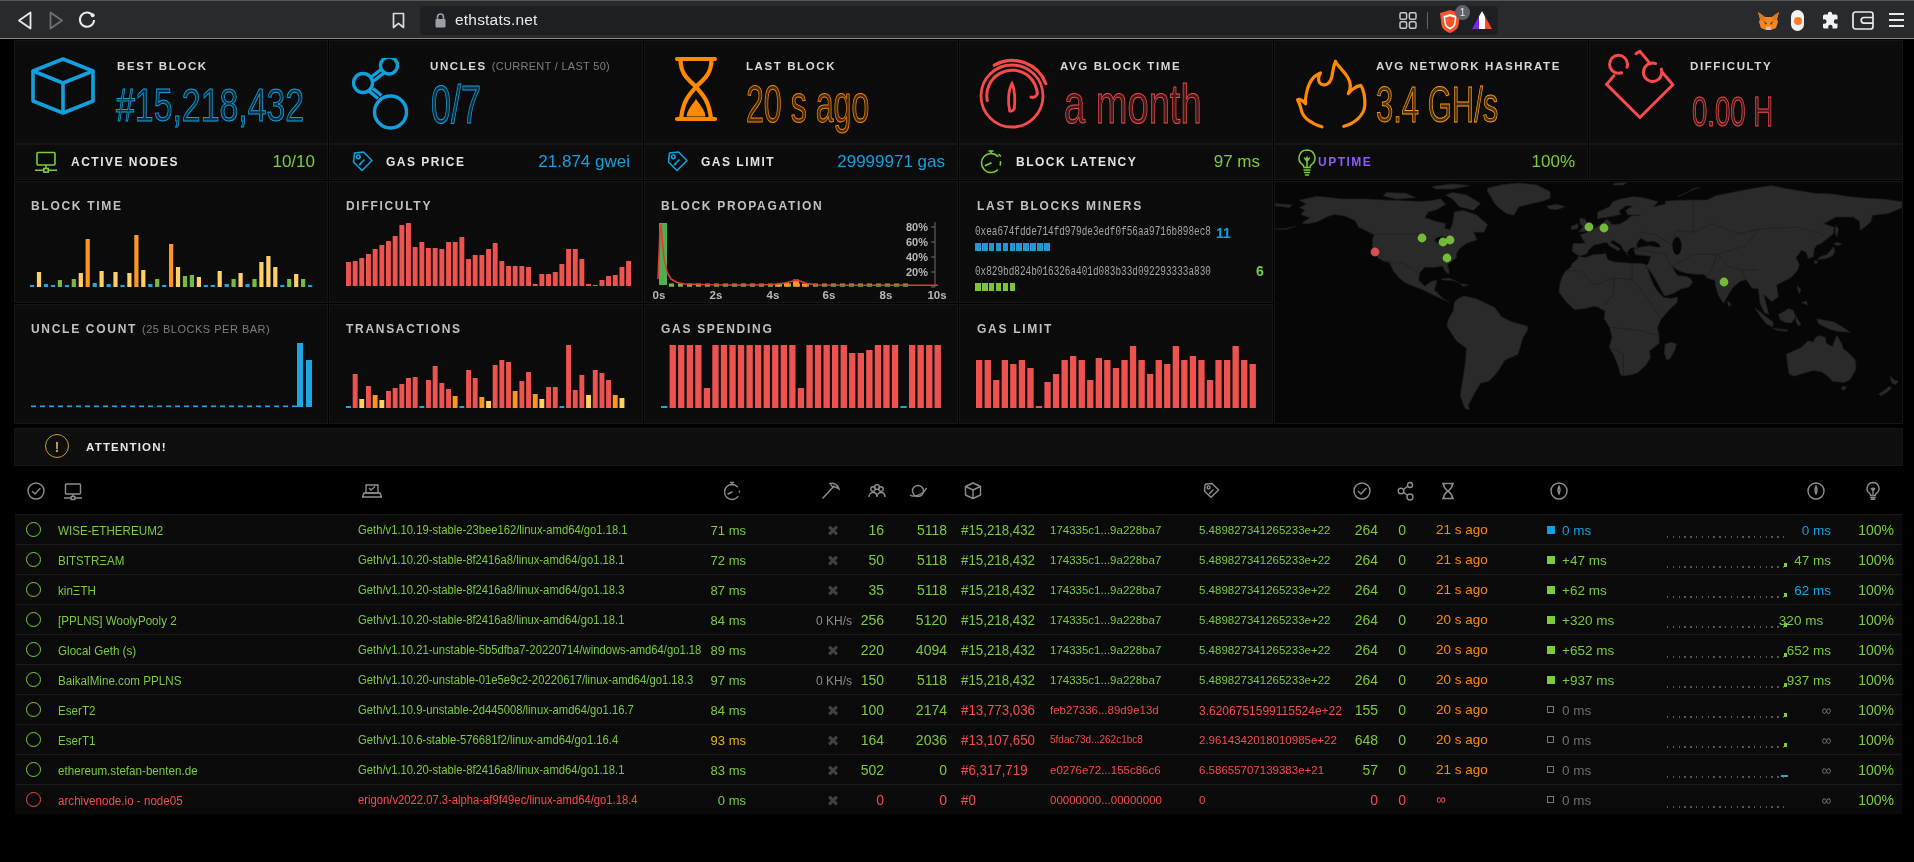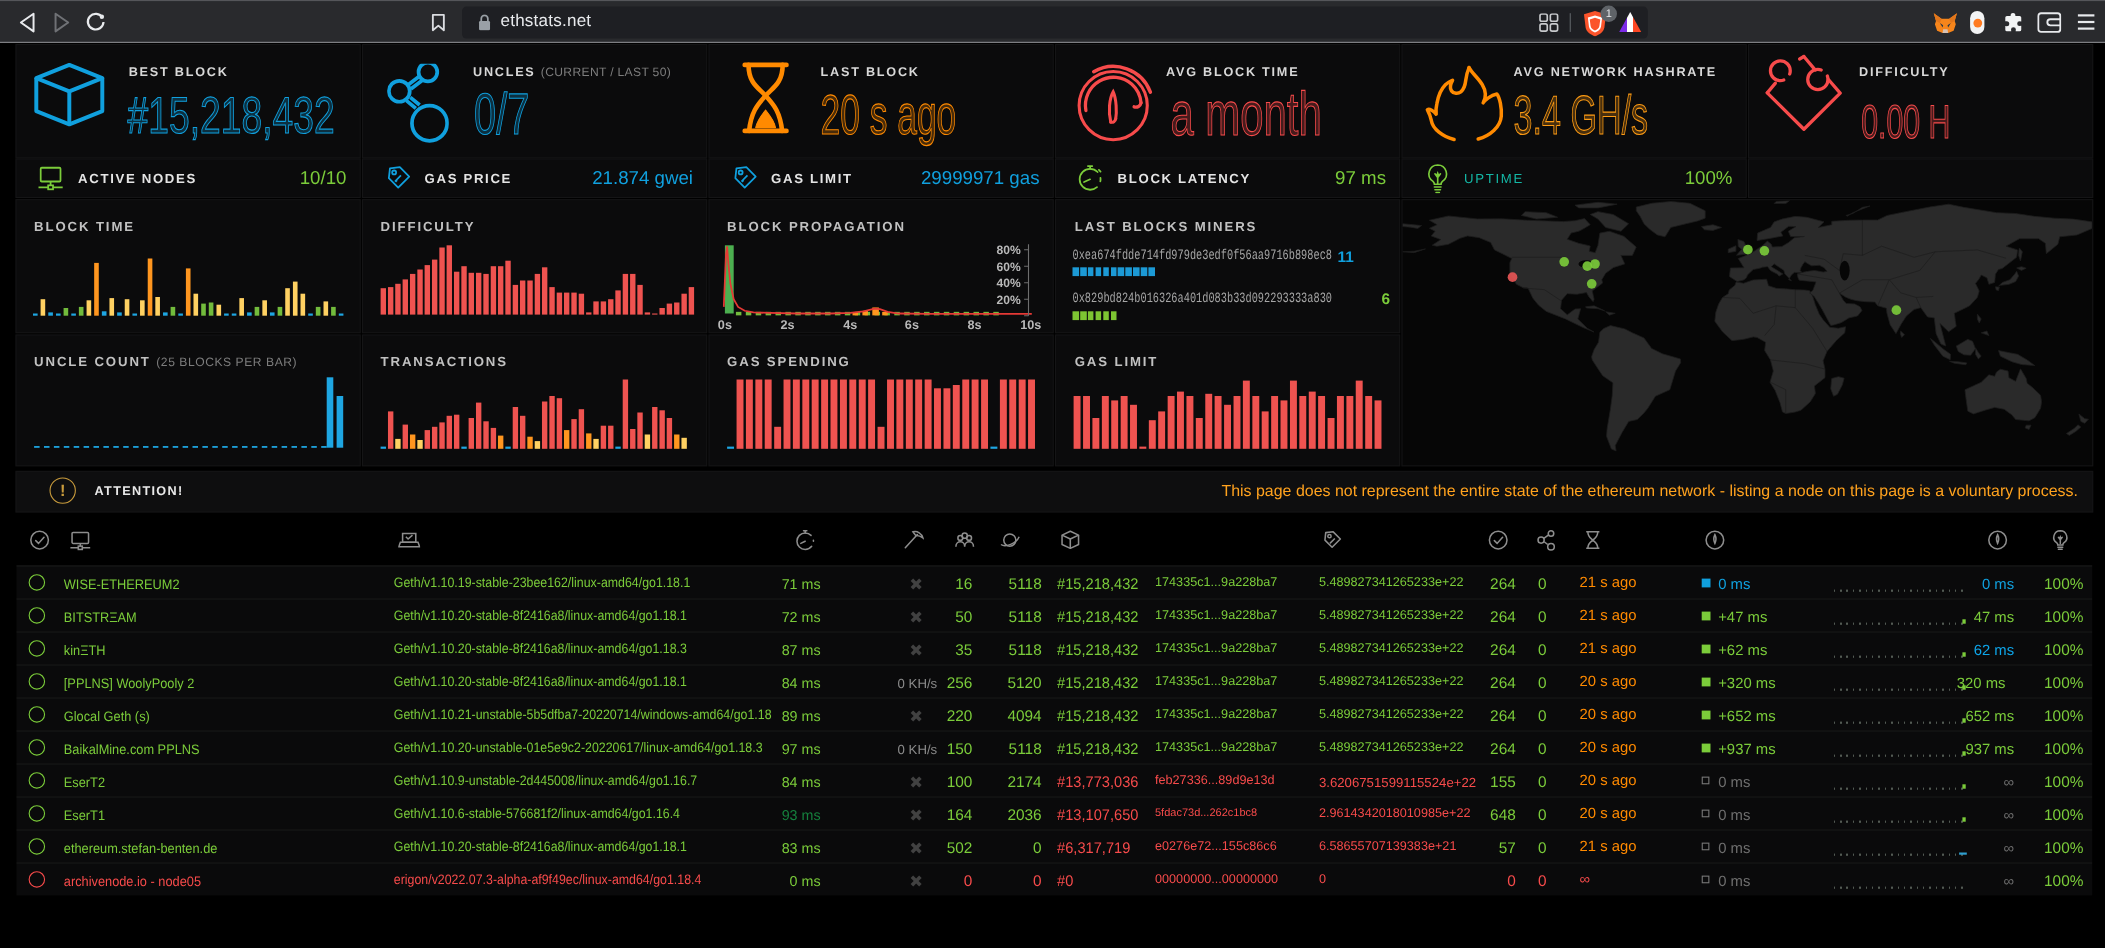--- a/index.html
+++ b/index.html
@@ -206,21 +206,21 @@
     <div class="abs" style="right:12px;top:7px;font-size:17px;color:#7bcc3a">97 ms</div>
   </div>
 <div class="panel" style="left:1275px;top:145px;width:312px;height:34px">
     <svg class="abs" style="left:20px;top:3px" width="24" height="28" viewBox="0 0 24 28">
 <g fill="none" stroke="#7bcc3a" stroke-width="1.5" stroke-linecap="round">
 <path d="M12 2 a8 8 0 0 1 4.5 14.6 c-1 0.8 -1.5 1.6 -1.5 2.9 h-6 c0 -1.3 -0.5 -2.1 -1.5 -2.9 A8 8 0 0 1 12 2 Z"></path>
 <path d="M9 22 h6 M9.5 24.5 h5 M10.5 27 h3"></path>
 <path d="M9.5 10 l1.5 2 1 -2.5 1 2.5 1.5 -2 M12 12.5 V 19"></path>
       </g>
     </svg>
-    <div class="abs" style="left:56px;top:10px;font-weight:normal;font-size:12px;letter-spacing:1.5px;color:#14b8a6">UPTIME</div>
+    <div class="abs" style="left:43px;top:10px;font-weight:bold;font-size:12px;letter-spacing:1.5px;color:#8b5cf6">UPTIME</div>
     <div class="abs" style="right:12px;top:7px;font-size:17px;color:#7bcc3a">100%</div>
   </div>
 <div class="panel" style="left:1590px;top:145px;width:312px;height:34px"></div>
 <div class="panel" style="left:15px;top:182px;width:312px;height:120px">
     <div class="ctitle" style="left:16px;top:17px">BLOCK TIME</div>
     <svg width="312" height="120">
       <rect x="15.0" y="103.0" width="4.2" height="2" fill="#1ea6e2"></rect>
       <rect x="21.9" y="90.0" width="4.2" height="15" fill="#ffd162"></rect>
       <rect x="28.9" y="102.0" width="4.2" height="3" fill="#1ea6e2"></rect>
       <rect x="35.9" y="103.0" width="4.2" height="2" fill="#1ea6e2"></rect>
@@ -615,21 +615,20 @@
       <circle cx="172" cy="76" r="4.4" fill="#7bcc3a" opacity="0.9"></circle>
       <circle cx="314" cy="45" r="4.4" fill="#7bcc3a" opacity="0.9"></circle>
       <circle cx="329" cy="46" r="4.4" fill="#7bcc3a" opacity="0.9"></circle>
       <circle cx="449" cy="100" r="4.4" fill="#7bcc3a" opacity="0.9"></circle>
       <circle cx="100" cy="70" r="4.4" fill="#e05353" opacity="0.95"></circle>
     </svg>
   </div>
 <div class="panel" style="left:15px;top:429px;width:1887px;height:36px;background:#0e0e0f">
  <div class="abs" style="left:30px;top:5px;width:24px;height:24px;border:1.8px solid #c89b3c;border-radius:50%;color:#c89b3c;font-weight:bold;text-align:center;font-size:15px;line-height:24px">!</div>
  <div class="abs" style="left:71px;top:12px;font-weight:bold;font-size:11.5px;letter-spacing:1.2px;color:#e8e8e8">ATTENTION!</div>
- <div class="abs" style="right:13px;top:10px;font-size:14.5px;color:#ffa21e">This page does not represent the entire state of the ethereum network - listing a node on this page is a voluntary process.</div>
 </div>
 <svg class="abs" style="left:26px;top:481px" width="20" height="20" viewBox="0 0 20 20">
     <circle cx="10" cy="10" r="8" fill="none" stroke="#8d8d8d" stroke-width="1.4"></circle>
     <path d="M6.5 10.5 l2.5 2.5 l5 -5.5" fill="none" stroke="#8d8d8d" stroke-width="1.4" stroke-linecap="round"></path>
   </svg>
 <svg class="abs" style="left:63px;top:481px" width="20" height="20" viewBox="0 0 20 20">
     <g fill="none" stroke="#8d8d8d" stroke-width="1.4">
       <rect x="2.5" y="3" width="15" height="10" rx="1"></rect>
       <path d="M10 13 v2.5"></path>
       <rect x="8.2" y="15.5" width="3.6" height="3"></rect>
@@ -863,21 +862,21 @@
     <div class="c" style="left:1547px;top:7.5px;font-size:13.5px;color:#6e6e6e">0 ms</div>
     <div class="c" style="left:1652px;top:21px;width:120px;height:1.5px;background:repeating-linear-gradient(90deg,rgba(155,170,155,0.5) 0,rgba(155,170,155,0.5) 1.3px,transparent 1.3px,transparent 5.8px)"></div>
     <div class="c" style="left:1769px;top:18px;width:3px;height:4px;background:#7bcc3a"></div>
     <div class="c" style="left:1756px;top:7.5px;width:60px;text-align:right;font-size:13.5px;color:#6e6e6e">∞</div>
     <div class="c" style="left:1829px;top:7px;width:50px;text-align:right;font-size:14px;color:#7bcc3a">100%</div>
   </div>
 <div class="row" style="top:724px">
     <div class="c" style="left:11px;top:6.5px;width:15px;height:15px;border:1.6px solid #7bcc3a;border-radius:50%"></div>
     <div class="c" style="left:43px;top:8.5px;font-size:12.5px;color:#7bcc3a;transform:scaleX(0.93);transform-origin:left top">EserT1</div>
     <div class="c" style="left:343px;top:8px;font-size:12.5px;color:#7bcc3a;transform:scaleX(0.9);transform-origin:left top">Geth/v1.10.6-stable-576681f2/linux-amd64/go1.16.4</div>
-    <div class="c" style="left:631px;top:8px;width:100px;text-align:right;font-size:13px;color:#15803d">93 ms</div>
+    <div class="c" style="left:631px;top:8px;width:100px;text-align:right;font-size:13px;color:#eab308">93 ms</div>
     <div class="c" style="left:805px;top:7px;width:26px;text-align:center;font-size:15px;color:#414141">✖</div>
     <div class="c" style="left:809px;top:7px;width:60px;text-align:right;font-size:14px;color:#7bcc3a">164</div>
     <div class="c" style="left:872px;top:7px;width:60px;text-align:right;font-size:14px;color:#7bcc3a">2036</div>
     <div class="c" style="left:946px;top:6.5px;font-size:14px;color:#f74b4b;transform:scaleX(0.95);transform-origin:left top">#13,107,650</div>
     <div class="c" style="left:1035px;top:9px;font-size:10px;color:#f74b4b">5fdac73d...262c1bc8</div>
     <div class="c" style="left:1184px;top:9px;font-size:11.5px;color:#f74b4b">2.9614342018010985e+22</div>
     <div class="c" style="left:1323px;top:7px;width:40px;text-align:right;font-size:14px;color:#7bcc3a">648</div>
     <div class="c" style="left:1371px;top:7px;width:20px;text-align:right;font-size:14px;color:#7bcc3a">0</div>
     <div class="c" style="left:1421px;top:7px;font-size:13.5px;color:#ff8a00">20 s ago</div>
     <div class="c" style="left:1532px;top:11px;width:7px;height:7px;border:1px solid #777"></div>

